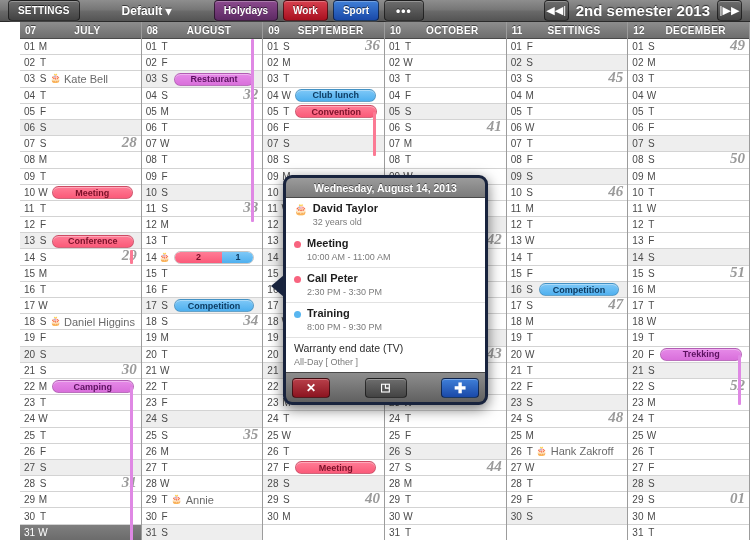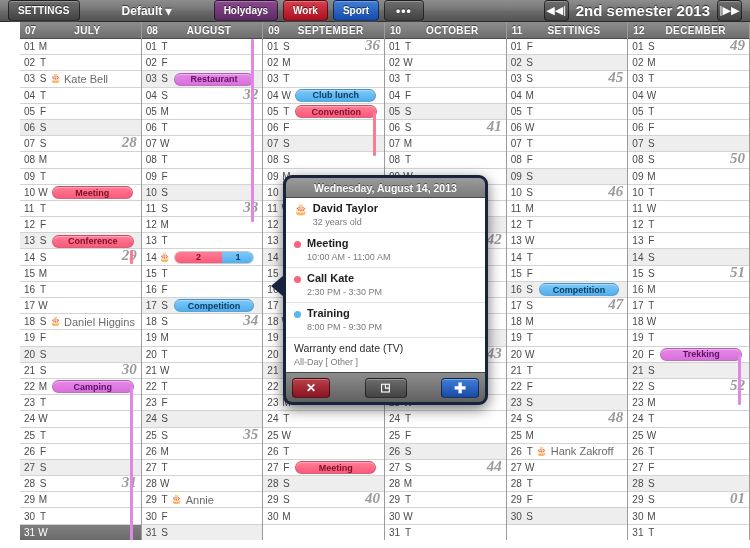--- a/index.html
+++ b/index.html
@@ -1137,21 +1137,21 @@
         <div class="prow">
           <span class="pbullet pb-pink"></span>
           <span class="ptexts">
             <span class="pmain">Meeting</span>
             <span class="psub">10:00 AM - 11:00 AM</span>
           </span>
         </div>
         <div class="prow">
           <span class="pbullet pb-pink"></span>
           <span class="ptexts">
-            <span class="pmain">Call Kate</span>
+            <span class="pmain">Call Peter</span>
             <span class="psub">2:30 PM - 3:30 PM</span>
           </span>
         </div>
         <div class="prow">
           <span class="pbullet pb-blue"></span>
           <span class="ptexts">
             <span class="pmain">Training</span>
             <span class="psub">8:00 PM - 9:30 PM</span>
           </span>
         </div>

